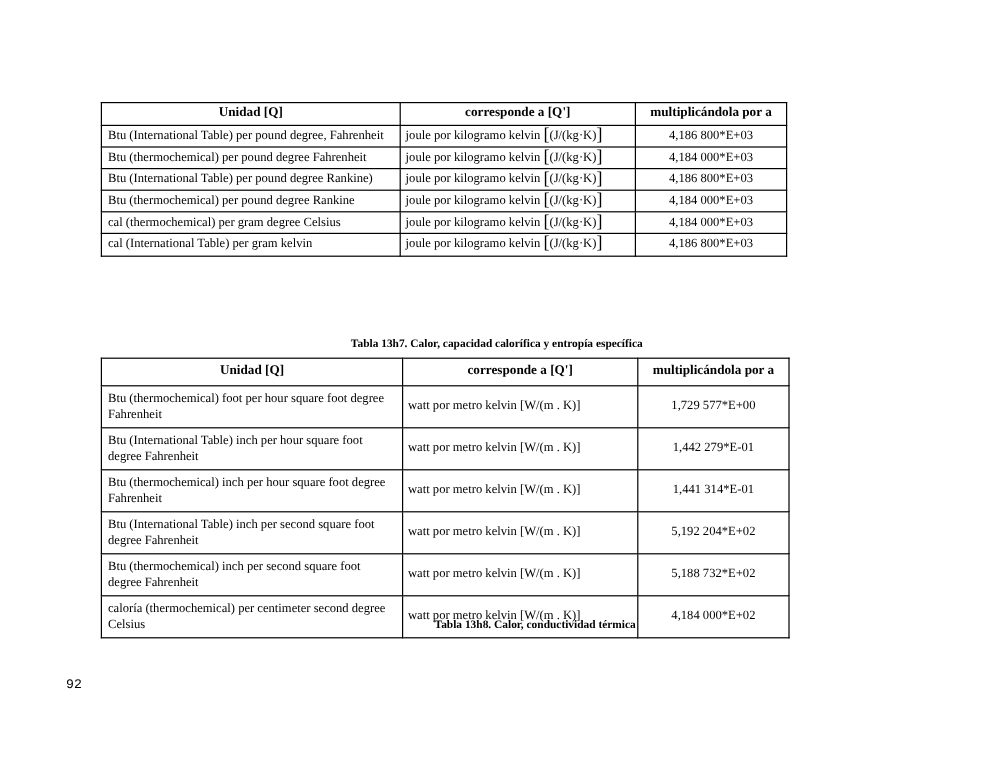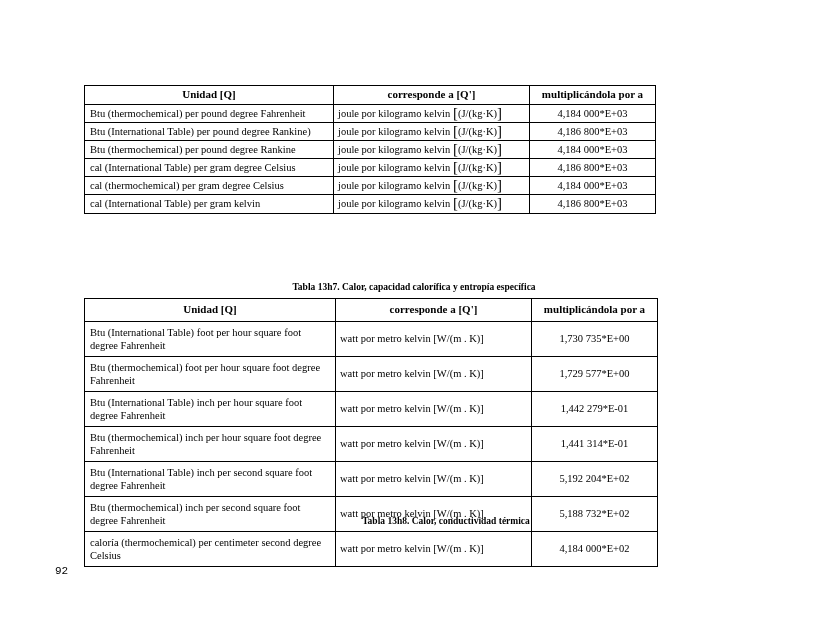--- a/index.html
+++ b/index.html
@@ -118,38 +118,38 @@
         </colgroup>
       <thead>
         <tr>
           <th>Unidad [Q]</th>
           <th>corresponde a [Q']</th>
           <th>multiplicándola por a</th>
         </tr>
       </thead>
       <tbody>
         <tr>
+          <td class="u">Btu (International Table) per pound  degree, Fahrenheit</td>
+          <td class="c"><span class="unit-expr"><span>joule por kilogramo kelvin</span> <span class="brk">[</span><span>(J/(kg·K)</span><span class="brk">]</span></span></td>
+          <td class="m">4,186 800*E+03</td>
+        </tr>
+        <tr>
           <td class="u">Btu (thermochemical) per pound  degree Fahrenheit</td>
           <td class="c"><span class="unit-expr"><span>joule por kilogramo kelvin</span> <span class="brk">[</span><span>(J/(kg·K)</span><span class="brk">]</span></span></td>
           <td class="m">4,184 000*E+03</td>
         </tr>
         <tr>
           <td class="u">Btu (International Table) per pound  degree Rankine)</td>
           <td class="c"><span class="unit-expr"><span>joule por kilogramo kelvin</span> <span class="brk">[</span><span>(J/(kg·K)</span><span class="brk">]</span></span></td>
           <td class="m">4,186 800*E+03</td>
         </tr>
         <tr>
           <td class="u">Btu (thermochemical) per pound degree Rankine</td>
           <td class="c"><span class="unit-expr"><span>joule por kilogramo kelvin</span> <span class="brk">[</span><span>(J/(kg·K)</span><span class="brk">]</span></span></td>
           <td class="m">4,184 000*E+03</td>
-        </tr>
-        <tr>
-          <td class="u">cal (International Table) per gram degree Celsius</td>
-          <td class="c"><span class="unit-expr"><span>joule por kilogramo kelvin</span> <span class="brk">[</span><span>(J/(kg·K)</span><span class="brk">]</span></span></td>
-          <td class="m">4,186 800*E+03</td>
         </tr>
         <tr>
           <td class="u">cal (thermochemical) per gram degree Celsius</td>
           <td class="c"><span class="unit-expr"><span>joule por kilogramo kelvin</span> <span class="brk">[</span><span>(J/(kg·K)</span><span class="brk">]</span></span></td>
           <td class="m">4,184 000*E+03</td>
         </tr>
         <tr>
           <td class="u">cal (International Table) per gram kelvin</td>
           <td class="c"><span class="unit-expr"><span>joule por kilogramo kelvin</span> <span class="brk">[</span><span>(J/(kg·K)</span><span class="brk">]</span></span></td>
           <td class="m">4,186 800*E+03</td>
@@ -169,25 +169,20 @@
         </colgroup>
       <thead>
         <tr>
           <th>Unidad [Q]</th>
           <th>corresponde a [Q']</th>
           <th>multiplicándola por a</th>
         </tr>
       </thead>
       <tbody>
         <tr>
-          <td class="u">Btu (International Table) foot per hour square foot degree Fahrenheit</td>
-          <td class="c">watt por metro kelvin [W/(m . K)]</td>
-          <td class="m">1,730 735*E+00</td>
-        </tr>
-        <tr>
           <td class="u">Btu (thermochemical) foot per hour square foot degree Fahrenheit</td>
           <td class="c">watt por metro kelvin [W/(m . K)]</td>
           <td class="m">1,729 577*E+00</td>
         </tr>
         <tr>
           <td class="u">Btu (International Table) inch per hour square foot degree Fahrenheit</td>
           <td class="c">watt por metro kelvin [W/(m . K)]</td>
           <td class="m">1,442 279*E-01</td>
         </tr>
         <tr>

